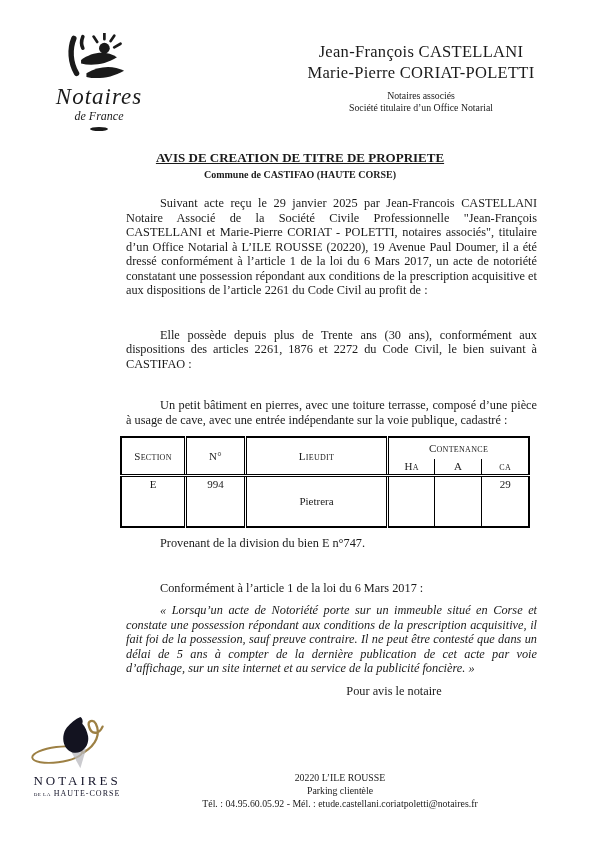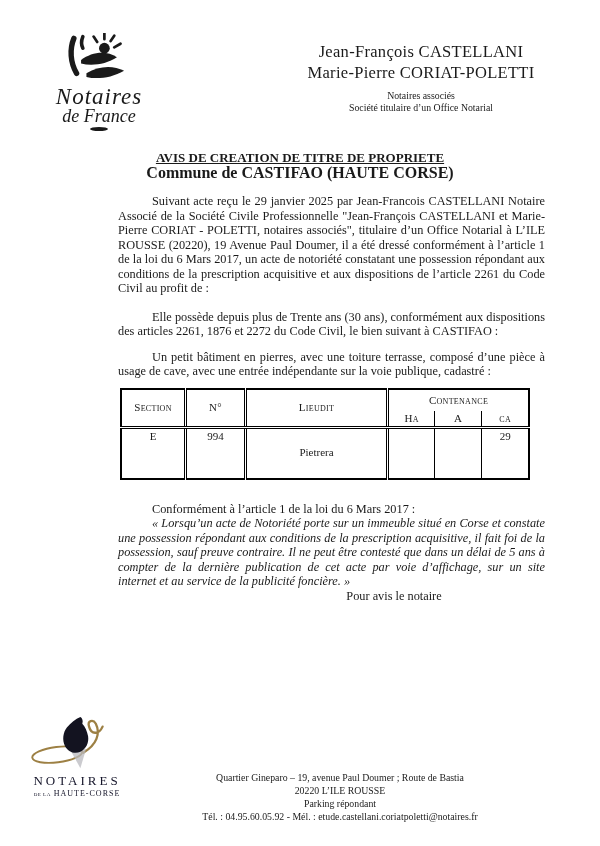--- a/index.html
+++ b/index.html
@@ -7,35 +7,35 @@
     position:relative; width:600px; height:846px; margin:0 auto;
     background:#ffffff; overflow:hidden;
     font-family:"Liberation Serif", serif; color:#1a1a1a;
   }
 
   
   .header { position:relative; height:102px; padding-top:33px; }
   .logo-france { position:absolute; left:36px; top:33px; width:126px; text-align:center; }
   .logo-france svg { display:block; margin:0 auto; }
   .logo-france .lf-name { font-style:italic; font-size:23px; line-height:24px; letter-spacing:1px; }
-  .logo-france .lf-sub  { font-style:italic; font-size:18px; line-height:15px; }
+  .logo-france .lf-sub  { font-style:italic; font-size:12px; line-height:15px; }
   .logo-france .lf-dash { width:18px; height:4px; background:#1a1a1a; border-radius:50%; margin:3px auto 0; }
 
   .names-block { margin-left:250px; width:342px; text-align:center; padding-top:9px; }
   .name-line { font-weight:normal; font-size:16.5px; line-height:20.5px; letter-spacing:.3px; }
   .office-sub { margin-top:7px; font-size:9.8px; line-height:11.8px;text-align:center; }
 
   
   .title-block { text-align:center; margin-top:15px; line-height:14.5px; }
   .title-main { font-weight:bold; font-size:13px; text-decoration:underline; }
-  .title-sub  { font-weight:bold; font-size:16px; }
+  .title-sub  { font-weight:bold; font-size:10px; }
 
   
   .content { margin:14px 55px 0 118px; font-size:12.3px; line-height:14.5px; text-align:justify; }
-  .content p { margin:0; text-indent:34px; }
+  .content p { margin:8px; text-indent:34px; }
   .gap { height:14px; }
   .gap-s { height:11px; }
   .b { font-weight:bold; }
 
   
   table.parcel { border-collapse:collapse; margin:9px 0 8px 2px; table-layout:fixed; width:410px; }
   table.parcel th, table.parcel td {
     border:1px solid #000; padding:0; font-size:11px; text-align:center;
     font-weight:normal; overflow:hidden;
   }
@@ -129,39 +129,39 @@
           <td>E</td>
           <td class="dbl-l">994</td>
           <td class="dbl-l lieu">Pietrera</td>
           <td class="dbl-l"></td>
           <td></td>
           <td>29</td>
         </tr>
       </tbody>
     </table>
 
+    <p class="provenance">Provenant de la division du bien E n°747.</p>
 
     <div class="gap"></div>
 
     <p>Conformément à l’article 1 de la loi du 6 Mars 2017 :</p>
     <p class="quote">« Lorsqu’un acte de Notoriété porte sur un immeuble situé en Corse et constate une possession répondant aux conditions de la prescription acquisitive, il fait foi de la possession, sauf preuve contraire. Il ne peut être contesté que dans un délai de 5 ans à compter de la dernière publication de cet acte par voie d’affichage, sur un site internet et au service de la publicité foncière. »</p>
     <p class="signoff">Pour avis le notaire</p>
   </div>
 
   <div class="footer-logo">
     <svg width="92" height="56" viewBox="0 0 95 58">
       <ellipse cx="27" cy="40" rx="26" ry="8" fill="none" stroke="#9d8044" stroke-width="2" transform="rotate(-7 27 40)"></ellipse>
       <path d="M54,38 C68,30 72,18 67,8 C64,3 58,5 60,11 C62,19 70,20 74,11" fill="none" stroke="#9d8044" stroke-width="2.4" stroke-linecap="round"></path>
       <polygon points="41,36 57,34 51,54" fill="#b9b9bf" opacity="0.75"></polygon>
       <path d="M51,1 C53,2 54,5 53,8 C56,11 58,16 59,21 C60,28 57,34 51,37 C45,40 38,37 35,31 C32,25 33,17 37,12 C41,7 46,3 51,1 Z" fill="#131320"></path>
     </svg>
     <div class="fl-name">NOTAIRES</div>
     <div class="fl-sub"><span class="tiny">DE LA</span> <span>HAUTE-CORSE</span></div>
   </div>
 
   <div class="footer-address">
-    <div>Quartier Gineparo – 19, avenue Paul Doumer ; Route de Bastia</div>
     <div>20220 L’ILE ROUSSE</div>
-    <div>Parking répondant</div>
+    <div>Parking clientèle</div>
     <div>Tél. : 04.95.60.05.92 - Mél. : etude.castellani.coriatpoletti@notaires.fr</div>
   </div>
 
 </div>
 
 </body></html>

